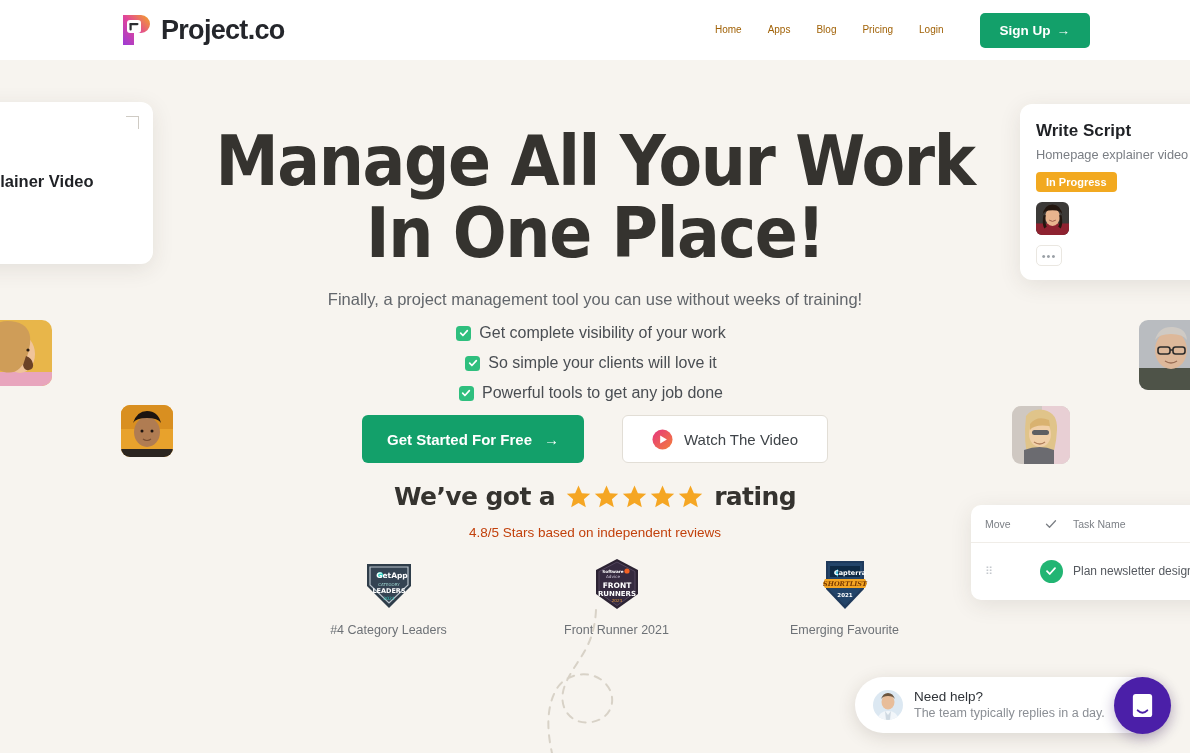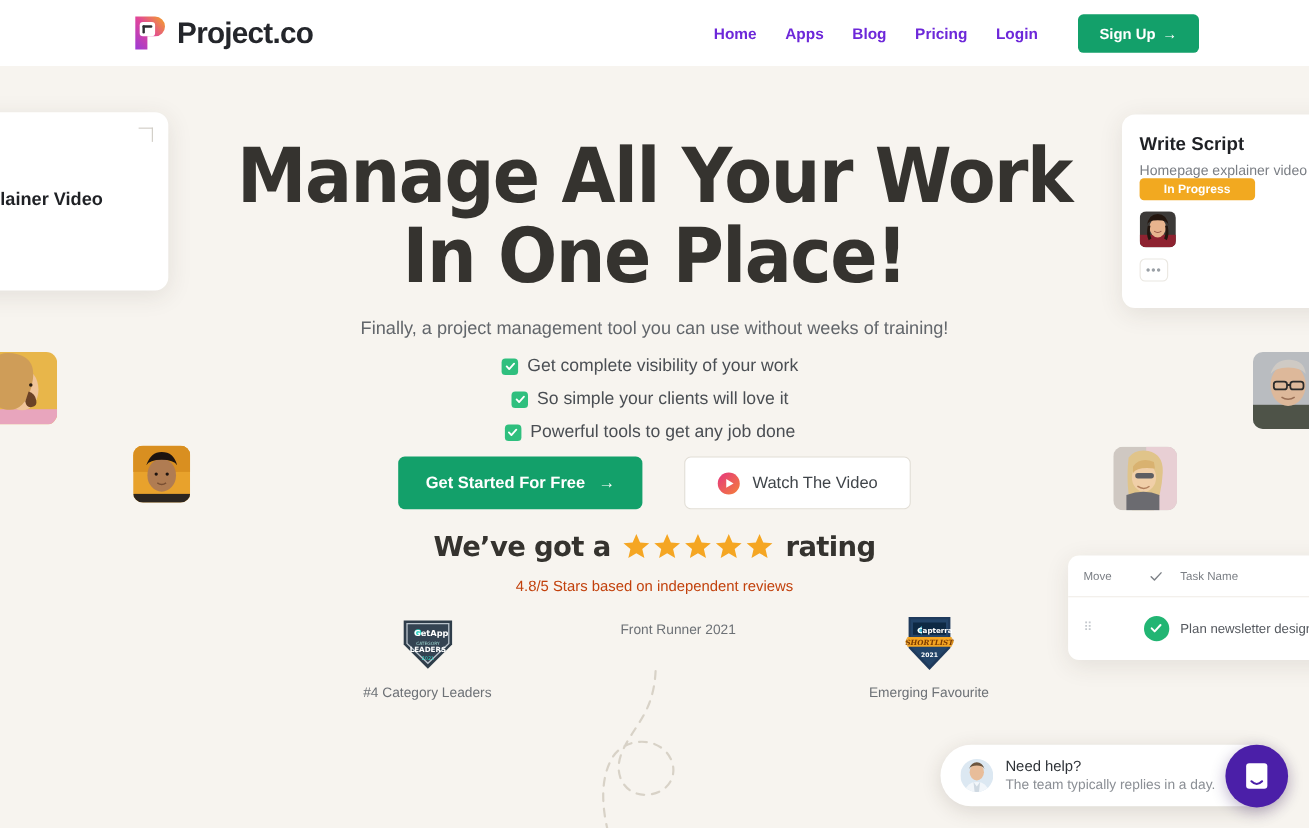--- a/index.html
+++ b/index.html
@@ -24,21 +24,21 @@
   .logo-mark { width: 34px; height: 34px; display: block; }
   .logo-text {
     font-size: 27px; font-weight: bold; color: #24262b;
     letter-spacing: -0.7px; line-height: 34px;
   }
   .nav {
     position: absolute; right: 100px; top: 0; height: 60px;
     display: flex; align-items: center; gap: 26px;
   }
   .nav a {
-    font-size: 14px; color: #6d28d9; text-decoration: none; line-height: 1; font-weight: bold;
+    font-size: 10px; color: #a16207; text-decoration: none; line-height: 1;
   }
   .signup-btn {
     margin-left: 10px;
     background: #13a06a; color: #fff;
     font-size: 13.5px; font-weight: bold;
     padding: 10px 20px; border-radius: 5px;
     border: none; cursor: pointer;
     display: inline-flex; align-items: center; gap: 6px;
     white-space: nowrap;
   }
@@ -143,24 +143,24 @@
   .card-write {
     position: absolute; left: 1020px; top: 104px;
     width: 215px; height: 176px;
     background: #fff; border-radius: 12px;
     box-shadow: 0 5px 22px rgba(60,50,35,0.10);
     z-index: 10; padding: 17px 16px;
   }
   .card-write .ctitle { font-size: 17px; font-weight: bold; color: #1f2125; }
   .card-write .cdesc { margin-top: 6px; font-size: 12.8px; color: #7a7e84; white-space: nowrap; }
   .pill {
-    display: inline-block; 
+    display: inline-block; margin-top: 10px;
     background: #f2a920; color: #fff;
     font-size: 11px; font-weight: bold;
-    padding: 4px 22px; border-radius: 4px;
+    padding: 4px 10px; border-radius: 4px;
   }
   .card-write .avatar {
     margin-top: 10px; width: 33px; height: 33px; border-radius: 6px; overflow: hidden;
   }
   .dots-btn {
     margin-top: 10px; width: 26px; height: 21px;
     border: 1px solid #eae7e1; border-radius: 5px; background: #fff;
     display: flex; align-items: center; justify-content: center;
     color: #9aa0a6; font-size: 11px; cursor: pointer; letter-spacing: 1px;
   }
@@ -369,20 +369,32 @@
             <text x="31" y="22" font-family="DejaVu Sans, sans-serif" font-size="7.5" font-weight="bold" fill="#ffffff" text-anchor="middle">GetApp</text>
             <text x="28" y="30" font-family="DejaVu Sans, sans-serif" font-size="4" fill="#9fd8d2" text-anchor="middle">CATEGORY</text>
             <text x="28" y="37" font-family="DejaVu Sans, sans-serif" font-size="6.5" font-weight="bold" fill="#ffffff" text-anchor="middle">LEADERS</text>
             <text x="28" y="44" font-family="DejaVu Sans, sans-serif" font-size="4.5" fill="#2fd4c4" text-anchor="middle">2021</text>
           </svg>
         </div>
         <div class="badge-label">#4 Category Leaders</div>
       </div>
 
       <div class="badge-item">
+        <div class="badge-img">
+          <svg width="56" height="56" viewBox="0 0 56 56">
+            <path d="M28 3 L49 14 V38 L28 53 L7 38 V14 Z" fill="#2c2333"></path>
+            <path d="M28 6 L46 15.5 V36.5 L28 49.5 L10 36.5 V15.5 Z" fill="#352a3f" stroke="#5a4c66" stroke-width="0.8"></path>
+            <text x="24" y="17" font-family="DejaVu Sans, sans-serif" font-size="4.2" font-weight="bold" fill="#ffffff" text-anchor="middle">Software</text>
+            <circle cx="38" cy="15" r="2.6" fill="#f26122"></circle>
+            <text x="24" y="22" font-family="DejaVu Sans, sans-serif" font-size="4.2" fill="#cfc6d8" text-anchor="middle">Advice</text>
+            <text x="28" y="32" font-family="DejaVu Sans, sans-serif" font-size="7.5" font-weight="bold" fill="#ffffff" text-anchor="middle">FRONT</text>
+            <text x="28" y="40" font-family="DejaVu Sans, sans-serif" font-size="7" font-weight="bold" fill="#ffffff" text-anchor="middle">RUNNERS</text>
+            <text x="28" y="46" font-family="DejaVu Sans, sans-serif" font-size="4.2" fill="#f2a33c" text-anchor="middle">2021</text>
+          </svg>
+        </div>
         <div class="badge-label">Front Runner 2021</div>
       </div>
 
       <div class="badge-item">
         <div class="badge-img">
           <svg width="56" height="56" viewBox="0 0 56 56">
             <path d="M9 5 h38 v28 L28 53 L9 33 Z" fill="#1f3a5c"></path>
             <path d="M11 7 h34 v25 L28 49.5 L11 32 Z" fill="#234469"></path>
             <path d="M13 10 h30 v11 h-30 z" fill="#0e2944"></path>
             <path d="M17 17 l4 -4 v8 z" fill="#4bc3e0"></path>

